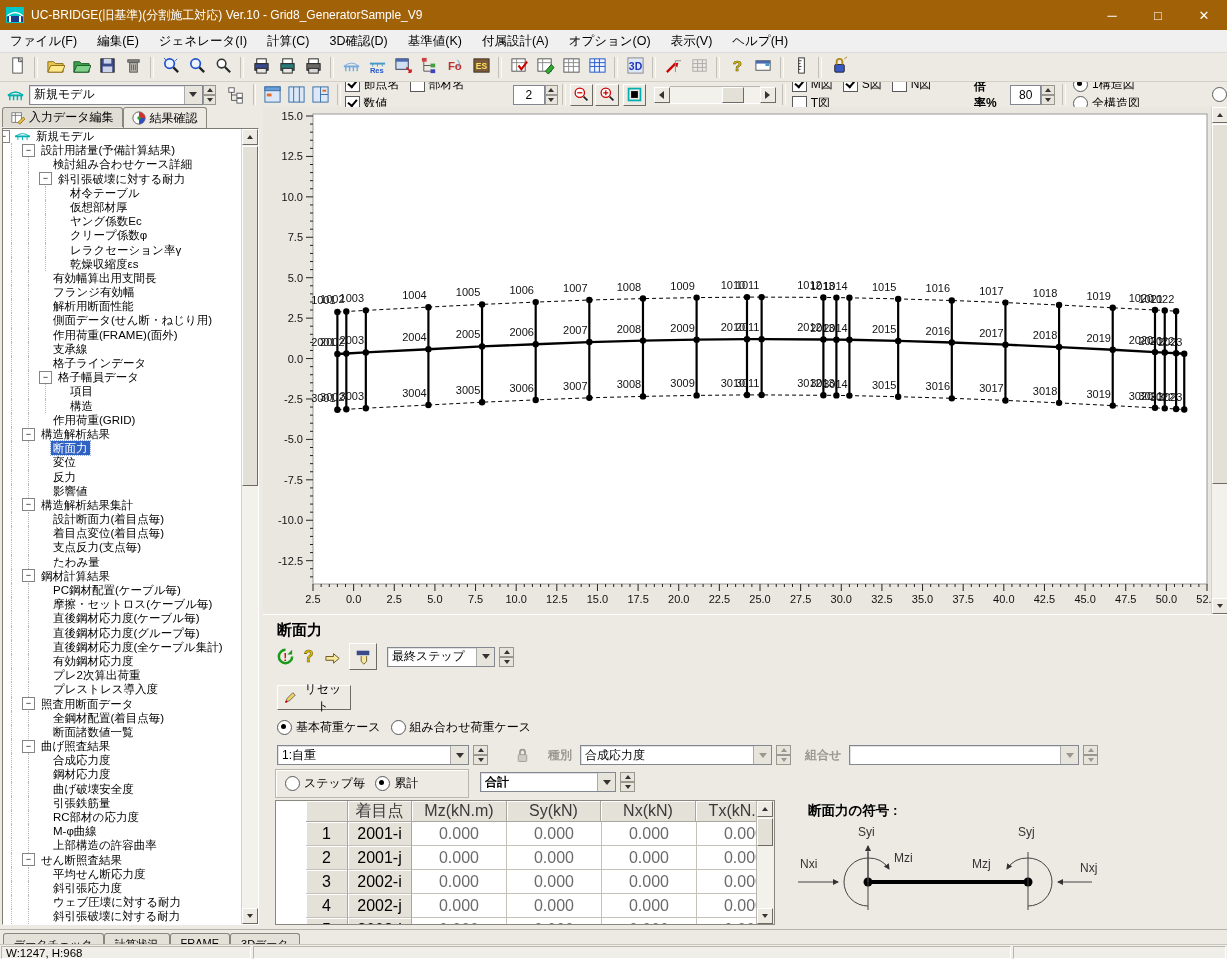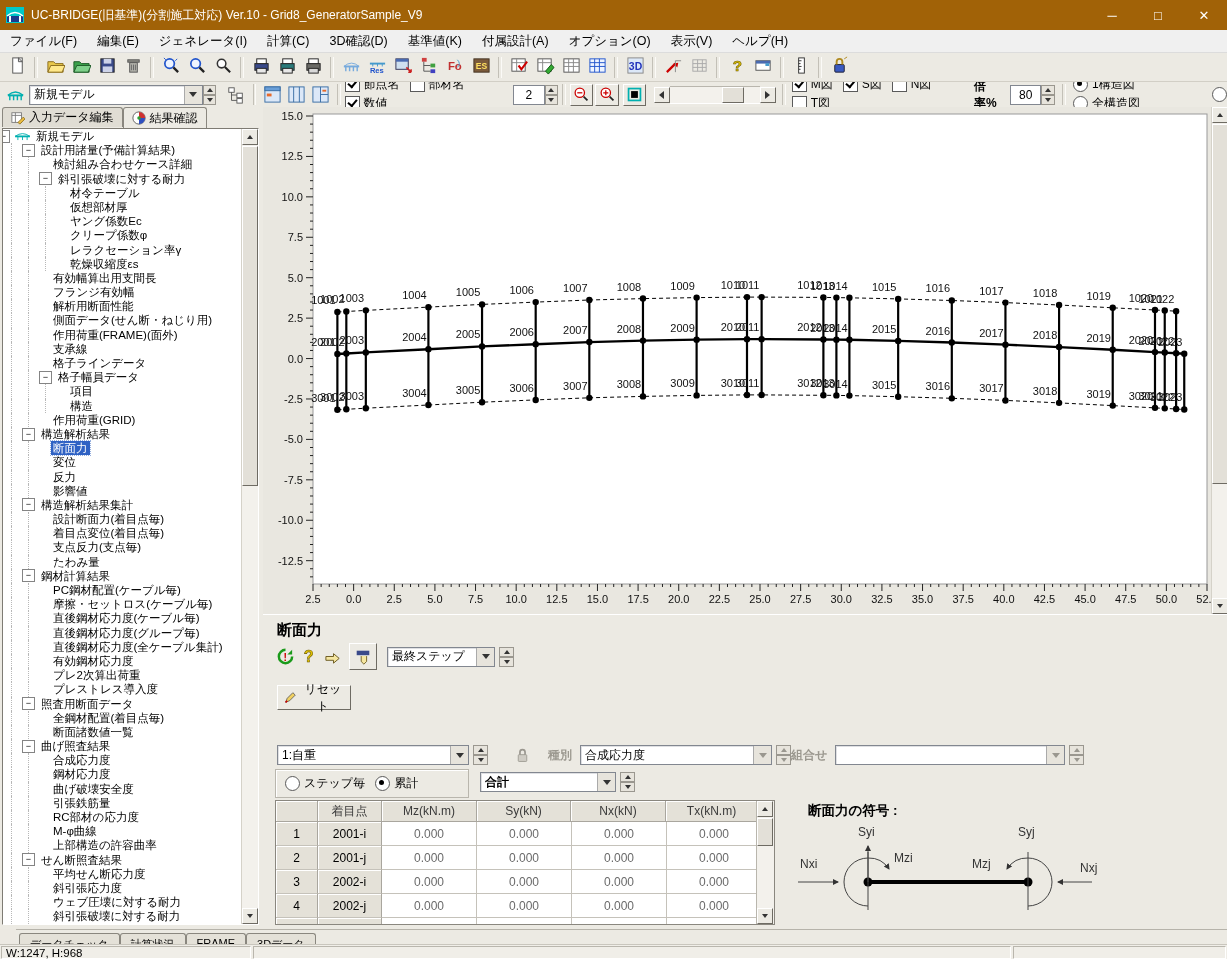--- a/index.html
+++ b/index.html
@@ -72,36 +72,36 @@
   .splitter{position:absolute;left:263px;top:614px;right:0;height:5px;background:#eceae3;
             border-top:1px solid #fff;border-bottom:1px solid #b6b3aa;}
   
   .bottompanel{position:absolute;left:263px;top:619px;width:964px;height:310px;background:#eceae3;overflow:hidden;}
   .bp-title{position:absolute;left:14px;top:2px;font-size:15px;font-weight:bold;}
   .ricon{width:24px;height:24px;display:flex;align-items:center;justify-content:center;}
   .glabel{color:#9b988f;font-weight:bold;}
   .groupbox{position:absolute;border:1px solid #b9b6ad;box-shadow:inset 1px 1px 0 #fff;}
   
   .rtable{position:absolute;left:12px;top:181px;width:500px;height:125px;background:#fff;
-          border:1px solid #8a877f;box-sizing:border-box;overflow:hidden;font-size:12px;}
+          border:1px solid #8a877f;box-sizing:border-box;overflow:hidden;font-size:16px;padding-left:30px;}
   .trowline{display:flex;height:24px;}
   .trowline.hdr{height:21px;}
   .tcell{border-right:1px solid #c5c2ba;border-bottom:1px solid #c5c2ba;display:flex;align-items:center;
          justify-content:center;box-sizing:border-box;flex:none;}
   .tcell.head{background:#e4e1d8;border-right:1px solid #a9a69e;border-bottom:1px solid #a9a69e;
               box-shadow:inset 1px 1px 0 #fff;color:#3a3a3a;}
   .tcell.rowno{background:#e4e1d8;border-right:1px solid #a9a69e;box-shadow:inset 1px 1px 0 #fff;}
   .tcell.val{color:#6a6a6a;}
   .tscroll{position:absolute;right:0;top:0;width:17px;height:100%;background:#f3f1ec;border-left:1px solid #b9b6ad;}
   
   .signblock{position:absolute;left:527px;top:181px;width:432px;height:128px;}
   .sign-title{font-size:13.5px;font-weight:bold;margin:2px 0 0 18px;}
   
   .bottomtabs{position:absolute;left:0;top:929px;right:0;height:15px;background:#eceae3;overflow:hidden;
-              border-top:1px solid #b6b3aa;display:flex;align-items:flex-start;padding-left:3px;margin-left:16px;}
+              border-top:1px solid #b6b3aa;display:flex;align-items:flex-start;padding-left:3px;}
   .btab{border:1px solid #8a877f;border-bottom:none;border-radius:3px 3px 0 0;background:#e4e1d8;
         font-size:11px;padding:3px 10px 8px 10px;margin-top:3px;white-space:nowrap;}
   .statusbar{position:absolute;left:0;top:944px;right:0;height:15px;background:#f0eee8;border-top:1px solid #c9c6bd;
              display:flex;font-size:11.5px;align-items:center;}
   .spanel{height:13px;border:1px solid;border-color:#b9b6ad #fff #fff #b9b6ad;margin:0 1px;display:flex;
           align-items:center;padding:0 4px;box-sizing:border-box;}
   svg text{font-family:"Liberation Sans","DejaVu Sans",sans-serif;}
 </style>
 </head>
 <body>
@@ -1298,20 +1298,27 @@
     </div>
 
     <button class="raisedbtn" style="position:absolute;left:14px;top:66px;width:74px;height:25px;gap:5px;font-size:12px;">
       <svg viewBox="0 0 16 16" width="15" height="15">
           <path d="M2 14 L4 9 L11 2 L14 5 L7 12 Z" fill="#f0d060" stroke="#555"></path>
           <path d="M2 14 L4 12" stroke="#c00" stroke-width="2"></path>
         </svg>
       <span>リセット</span>
     </button>
 
+    <div id="loadCaseRadios" style="position:absolute;left:14px;top:100px;"><label class="cb-wrap">
+          <span class="rad on"></span>
+          <span>基本荷重ケース</span>
+        </label><label class="cb-wrap">
+          <span class="rad"></span>
+          <span>組み合わせ荷重ケース</span>
+        </label></div>
 
     <div style="position:absolute;left:14px;top:124px;display:flex;align-items:center;">
       <span class="combo" style="width:192px;">
         <span class="cval">1:自重</span>
         <span class="arrowbtn">
             <i class="tri-dn"></i>
           </span>
       </span>
       <span class="spinner" style="margin-left:4px;">
           <span class="sb">
@@ -1335,21 +1342,21 @@
           </span>
       </span>
       <span class="spinner" style="margin-left:4px;">
           <span class="sb">
             <i class="tri-up-s" style="border-bottom-color:#9a978f;"></i>
           </span>
           <span class="sb">
             <i class="tri-dn-s" style="border-top-color:#9a978f;"></i>
           </span>
         </span>
-      <span class="glabel" style="">組合せ</span>
+      <span class="glabel" style="margin-left:14px;">組合せ</span>
       <span class="combo" style="width:230px;margin-left:8px;">
         <span class="cval"></span>
         <span class="arrowbtn">
             <i class="tri-dn" style="border-top-color:#9a978f;"></i>
           </span>
       </span>
       <span class="spinner" style="margin-left:4px;">
           <span class="sb">
             <i class="tri-up-s" style="border-bottom-color:#9a978f;"></i>
           </span>

